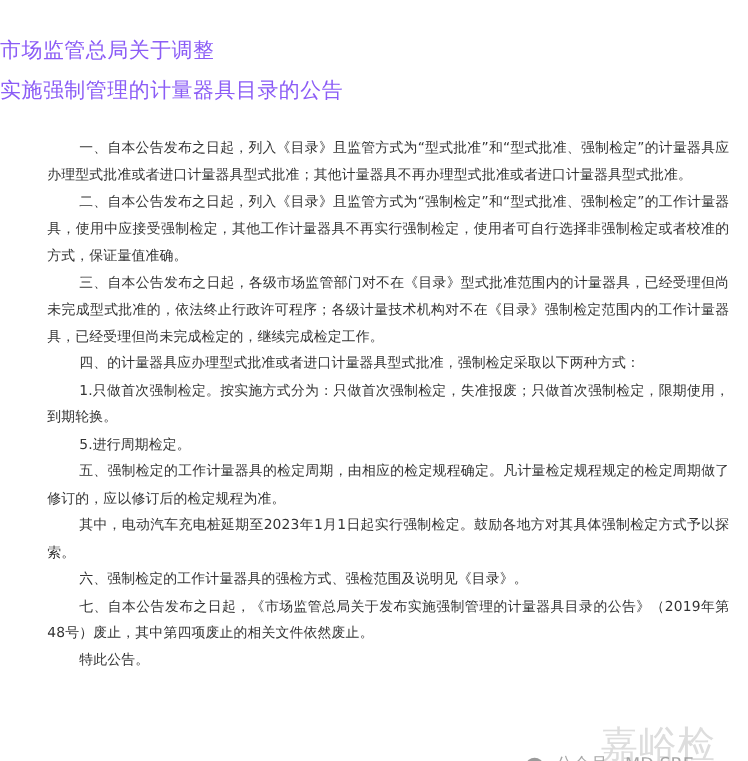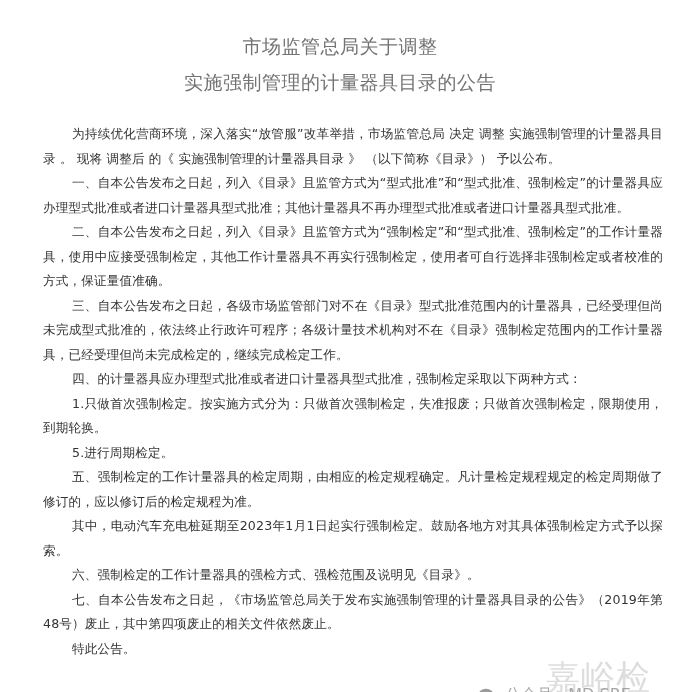--- a/index.html
+++ b/index.html
@@ -13,23 +13,23 @@
       position: relative;
       overflow: hidden;
       font-family: "DejaVu Sans", "Liberation Sans", sans-serif;
       color: #333333;
     }
     .title-block {
       position: absolute;
       left: 0;
       top: 28px;
       width: 680px;
-      text-align: center;
+      text-align: left;
       font-family: "DejaVu Serif", "Liberation Serif", serif;
-      color: #737373;
+      color: #8b5cf6;
       font-size: 19px;
       letter-spacing: 0.5px;
     }
     .title-line {
       height: 36px;
       line-height: 36px;
     }
     .content {
       position: absolute;
       left: 43px;
@@ -91,21 +91,20 @@
   </style>
 </head>
 <body>
 
 <div class="title-block">
   <div class="title-line">市场监管总局关于调整</div>
   <div class="title-line">实施强制管理的计量器具目录的公告</div>
 </div>
 
 <div class="content">
-  <p class="para">为持续优化营商环境，深入落实“放管服”改革举措，市场监管总局 决定 调整 实施强制管理的计量器具目录 。 现将 调整后 的《 实施强制管理的计量器具目录 》 （以下简称《目录》） 予以公布。</p>
   <p class="para">一、自本公告发布之日起，列入《目录》且监管方式为“型式批准”和“型式批准、强制检定”的计量器具应办理型式批准或者进口计量器具型式批准；其他计量器具不再办理型式批准或者进口计量器具型式批准。</p>
   <p class="para">二、自本公告发布之日起，列入《目录》且监管方式为“强制检定”和“型式批准、强制检定”的工作计量器具，使用中应接受强制检定，其他工作计量器具不再实行强制检定，使用者可自行选择非强制检定或者校准的方式，保证量值准确。</p>
   <p class="para">三、自本公告发布之日起，各级市场监管部门对不在《目录》型式批准范围内的计量器具，已经受理但尚未完成型式批准的，依法终止行政许可程序；各级计量技术机构对不在《目录》强制检定范围内的工作计量器具，已经受理但尚未完成检定的，继续完成检定工作。</p>
   <p class="para">四、的计量器具应办理型式批准或者进口计量器具型式批准，强制检定采取以下两种方式：</p>
   <p class="para">1.只做首次强制检定。按实施方式分为：只做首次强制检定，失准报废；只做首次强制检定，限期使用，到期轮换。</p>
   <p class="para">5.进行周期检定。</p>
   <p class="para">五、强制检定的工作计量器具的检定周期，由相应的检定规程确定。凡计量检定规程规定的检定周期做了修订的，应以修订后的检定规程为准。</p>
   <p class="para">其中，电动汽车充电桩延期至2023年1月1日起实行强制检定。鼓励各地方对其具体强制检定方式予以探索。</p>
   <p class="para">六、强制检定的工作计量器具的强检方式、强检范围及说明见《目录》。</p>
   <p class="para">七、自本公告发布之日起，《市场监管总局关于发布实施强制管理的计量器具目录的公告》（2019年第48号）废止，其中第四项废止的相关文件依然废止。</p>

